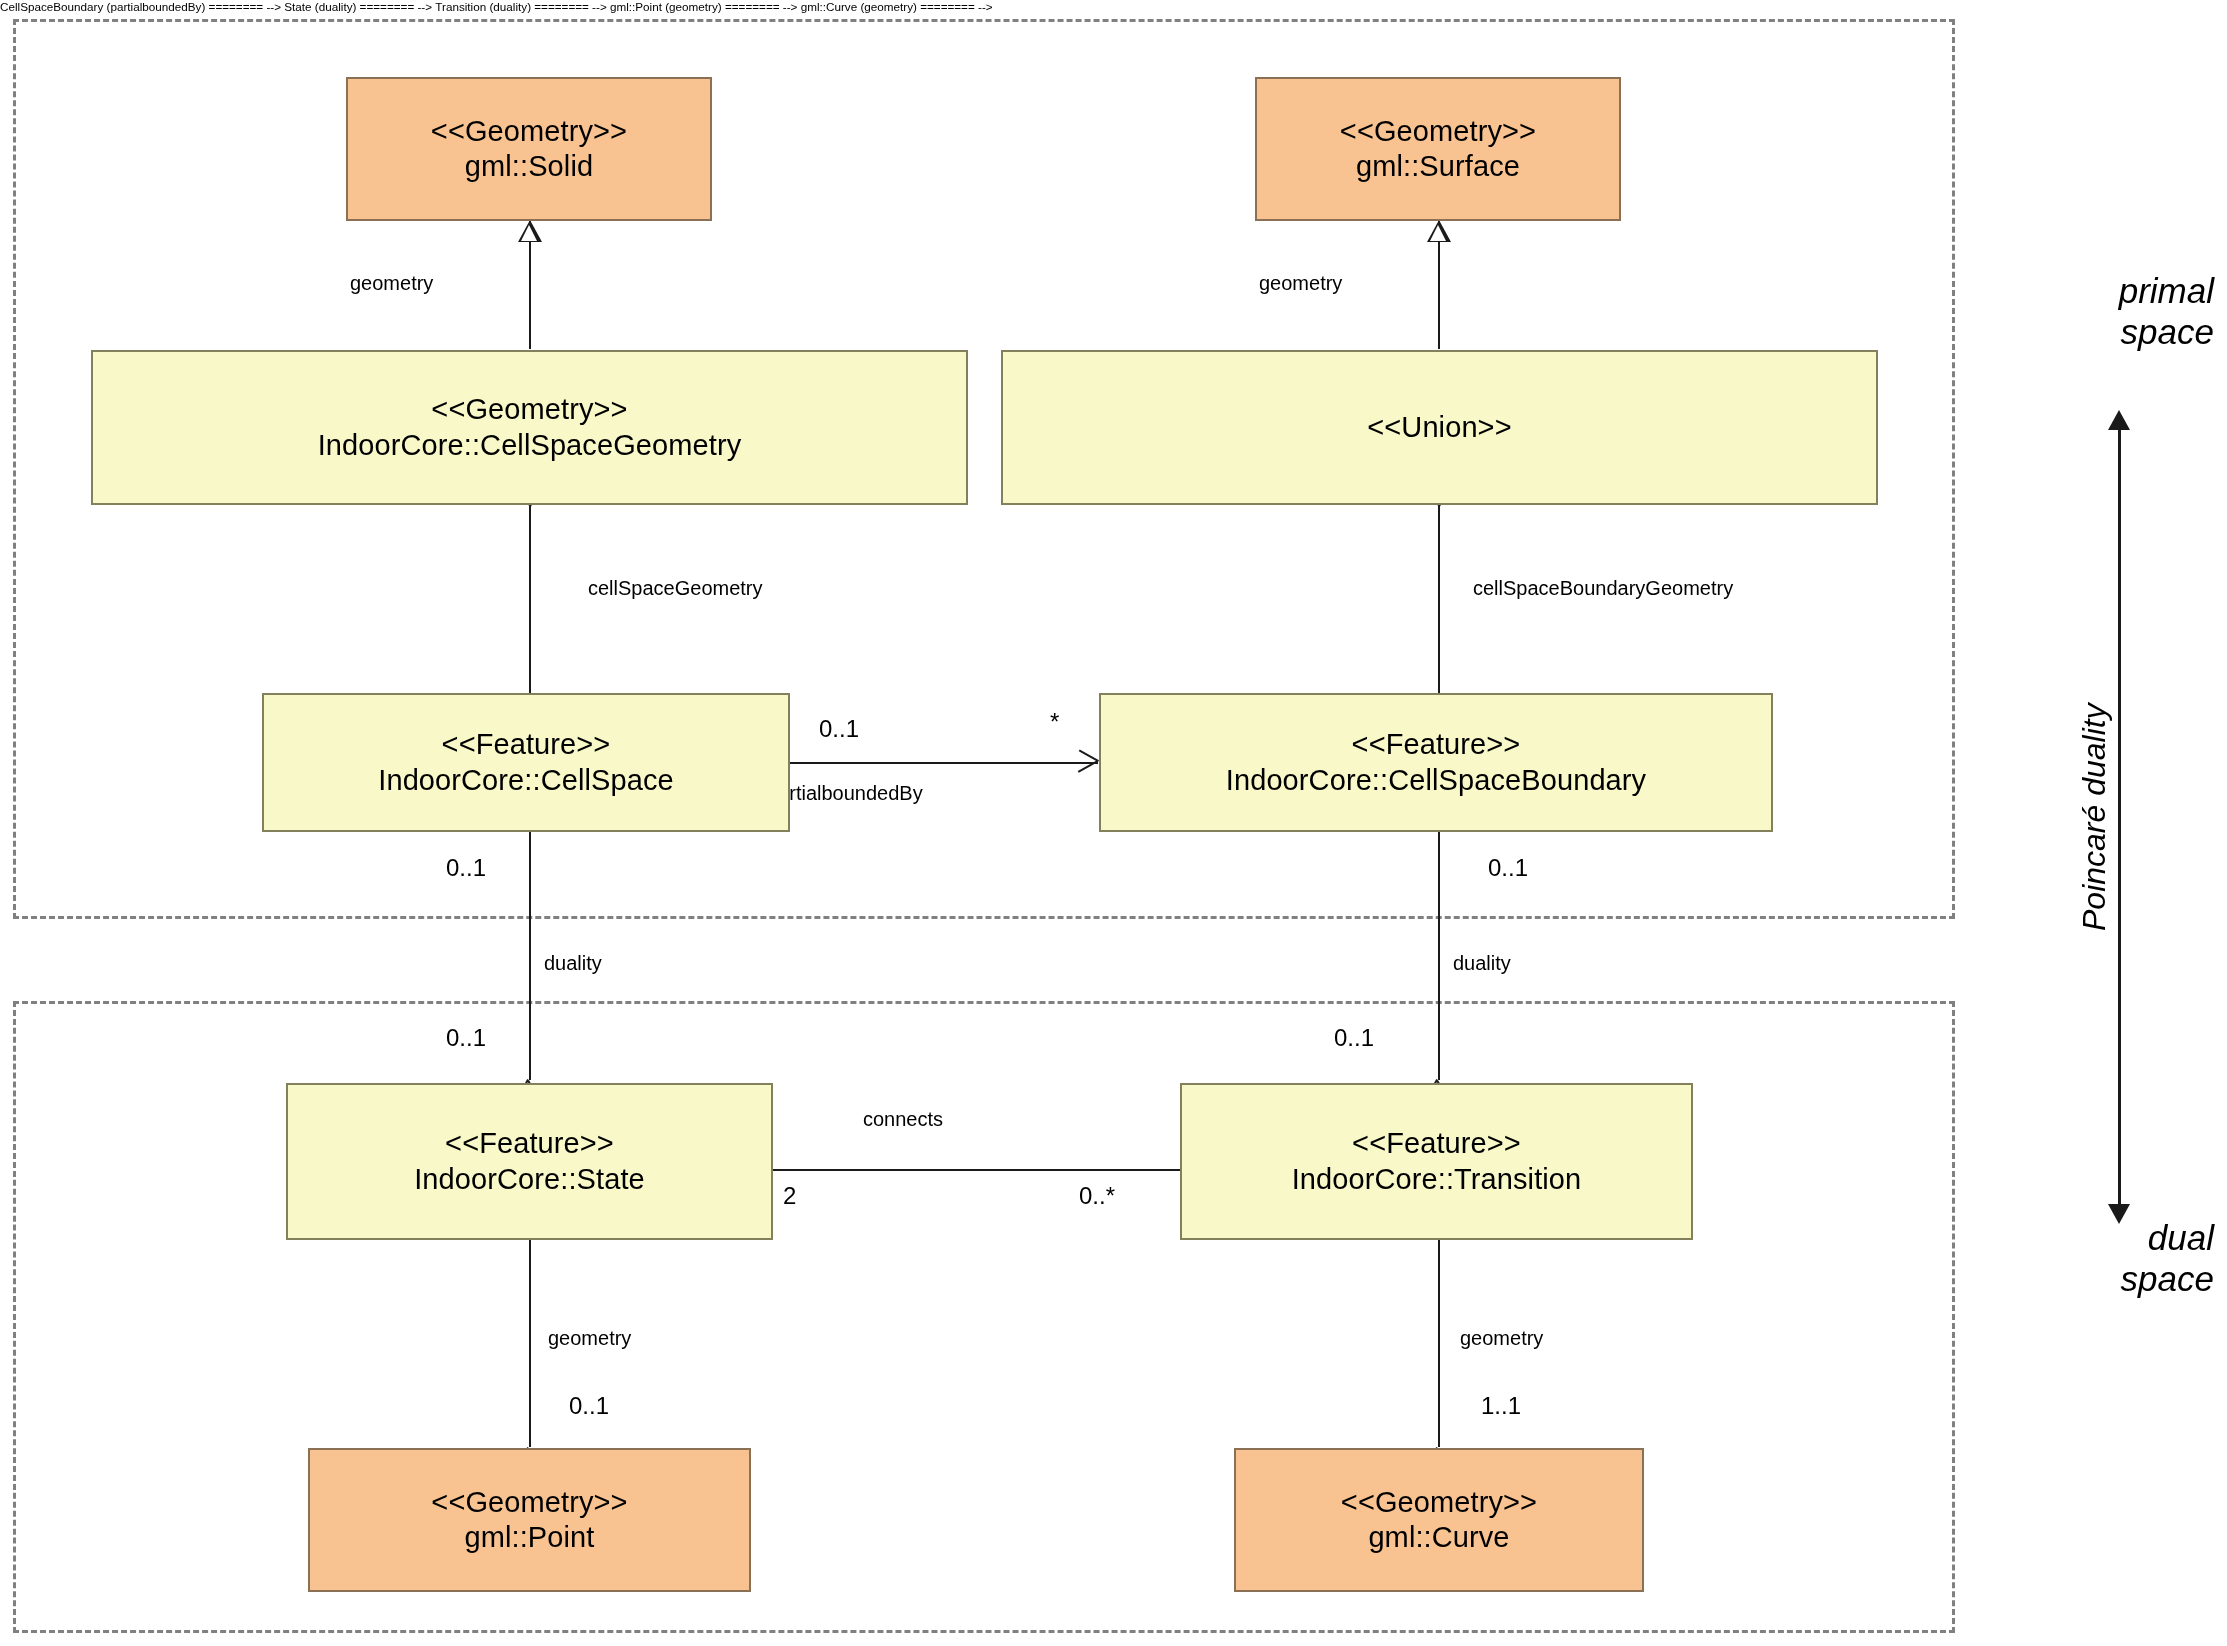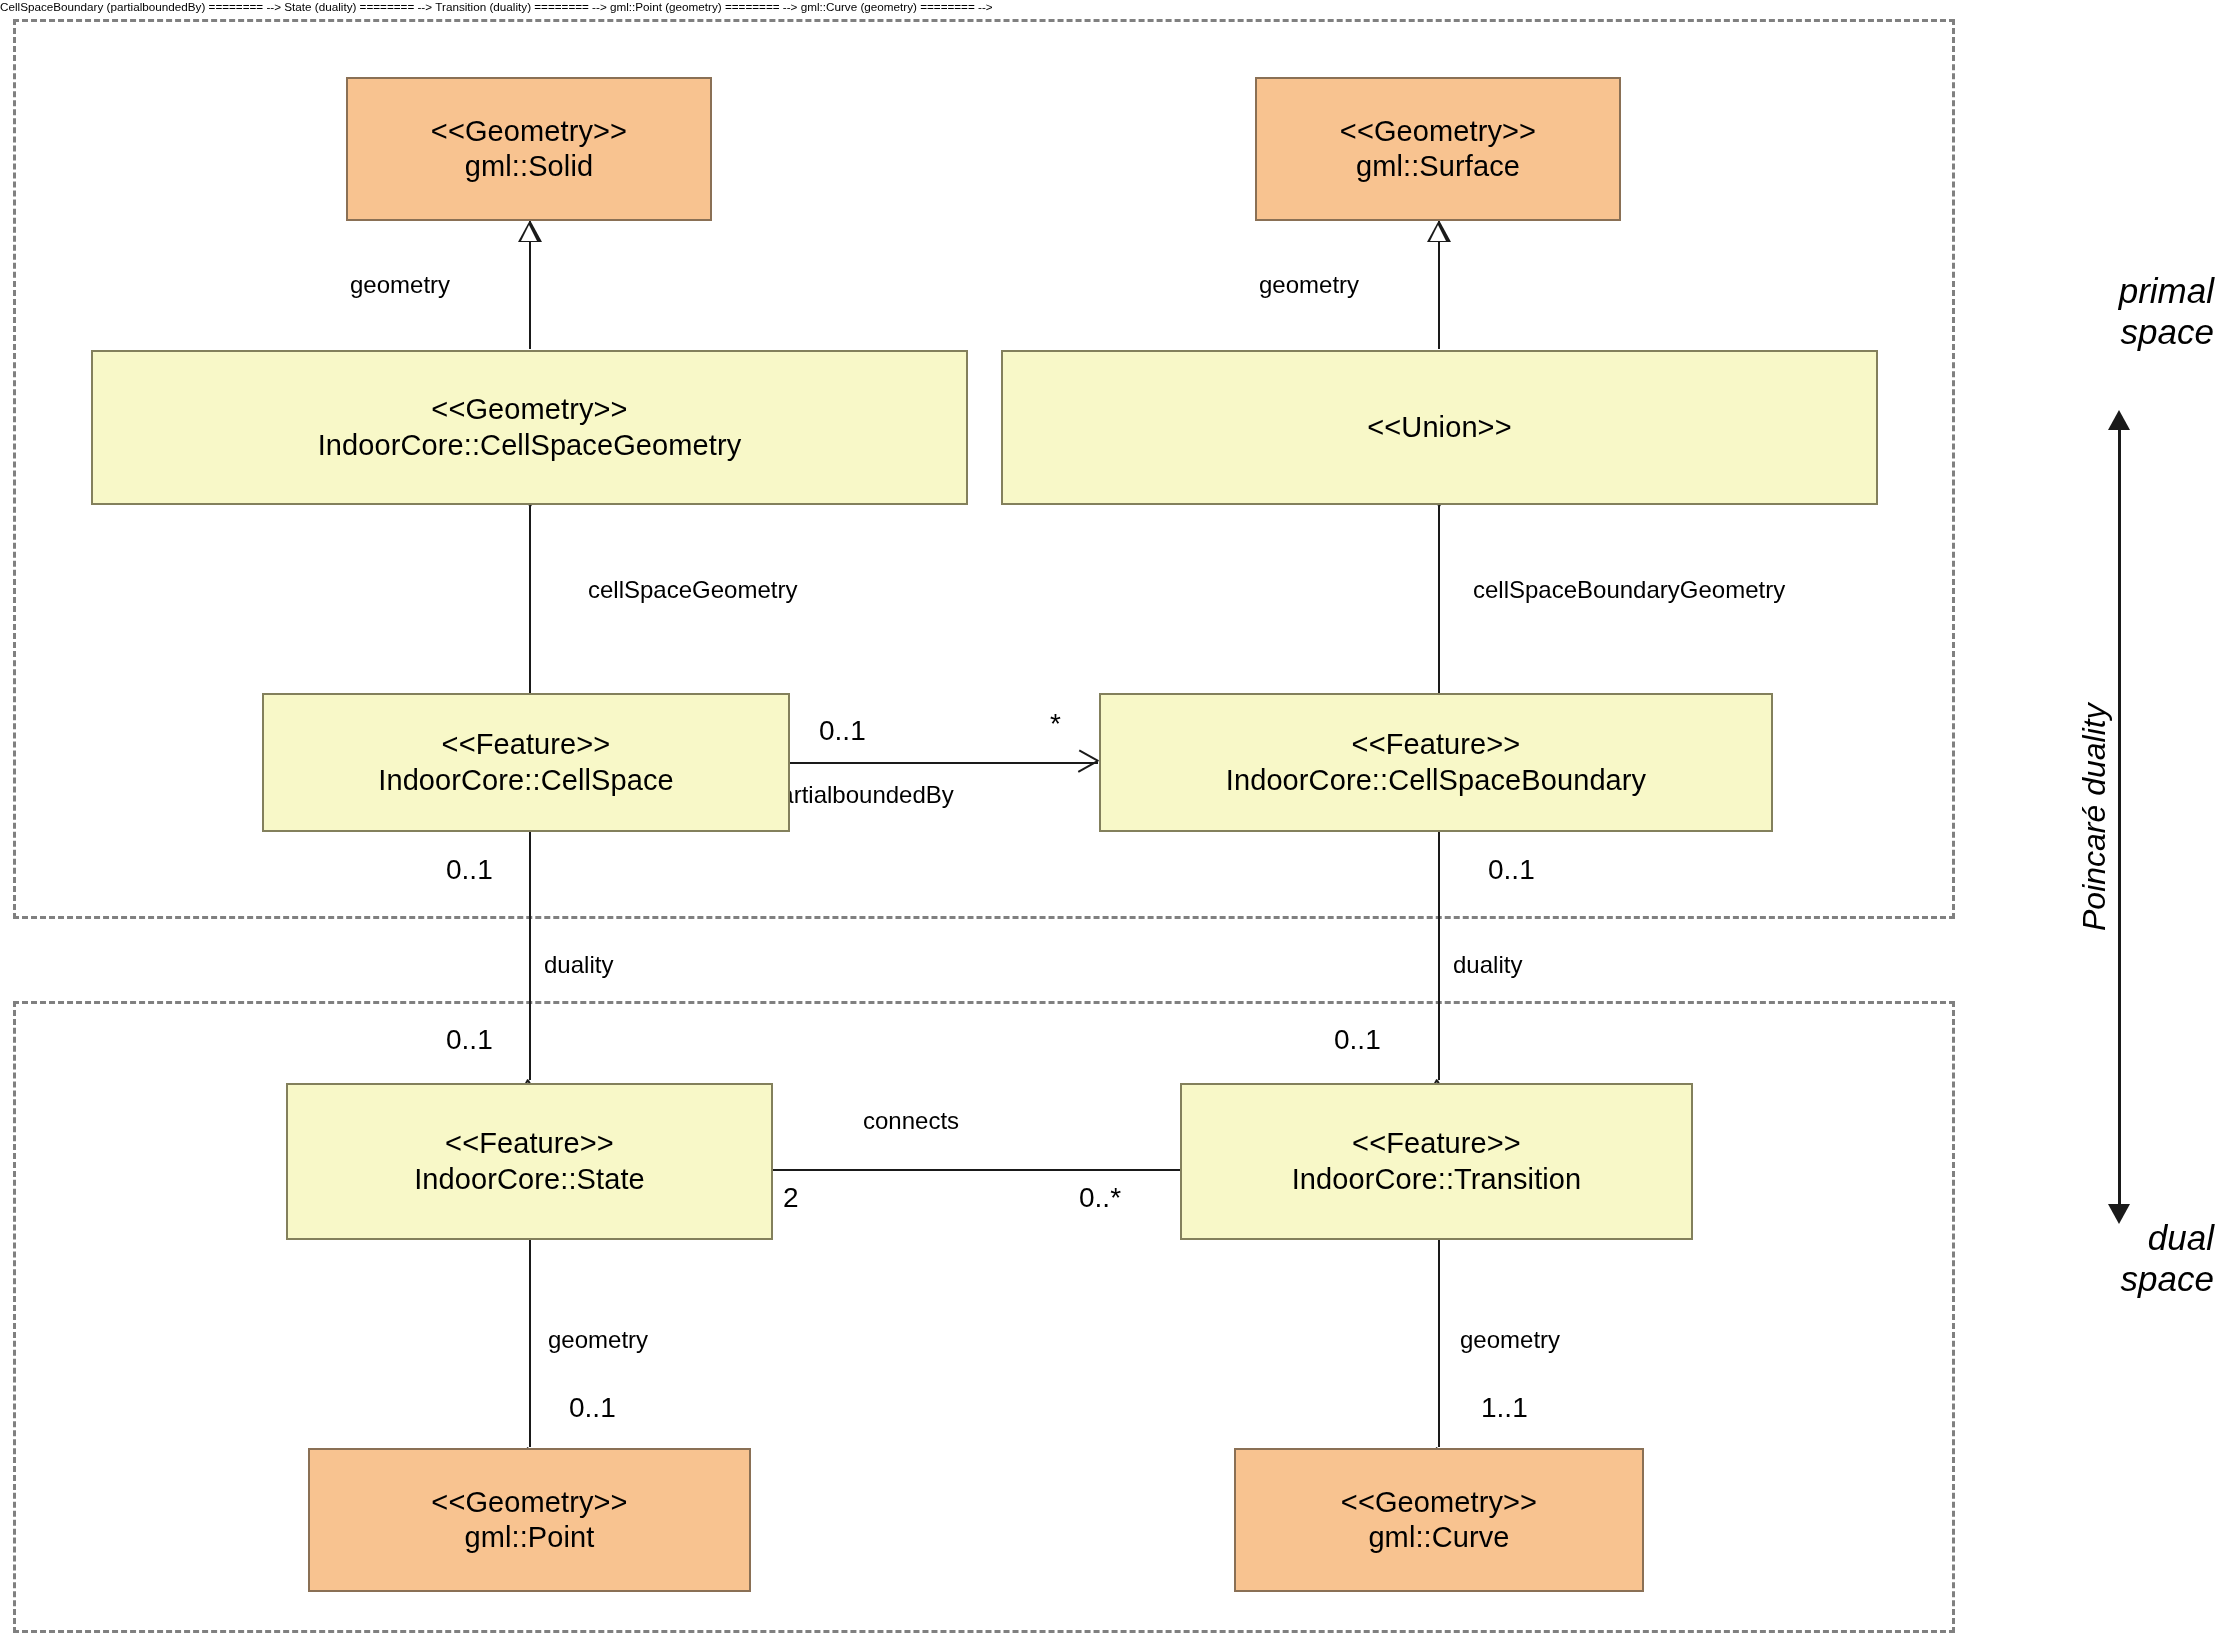--- a/index.html
+++ b/index.html
@@ -86,26 +86,26 @@
   .arrow-open span {
     position: absolute;
     display: block;
     width: 22px;
     border-top: 2.9px solid #1a1a1a;
     transform-origin: 0 0;
   }
   
   .lbl {
     position: absolute;
-    font-size: 24px;
+    font-size: 20px;
     color: #000000;
     white-space: nowrap;
     line-height: 1;
   }
-  .lbl.card { font-size: 28px; }
+  .lbl.card { font-size: 24px; }
   .side-note {
     position: absolute;
     font-style: italic;
     font-size: 35px;
     line-height: 1.18;
     color: #000000;
     text-align: right;
     white-space: pre-line;
   }
   .duality-label {

